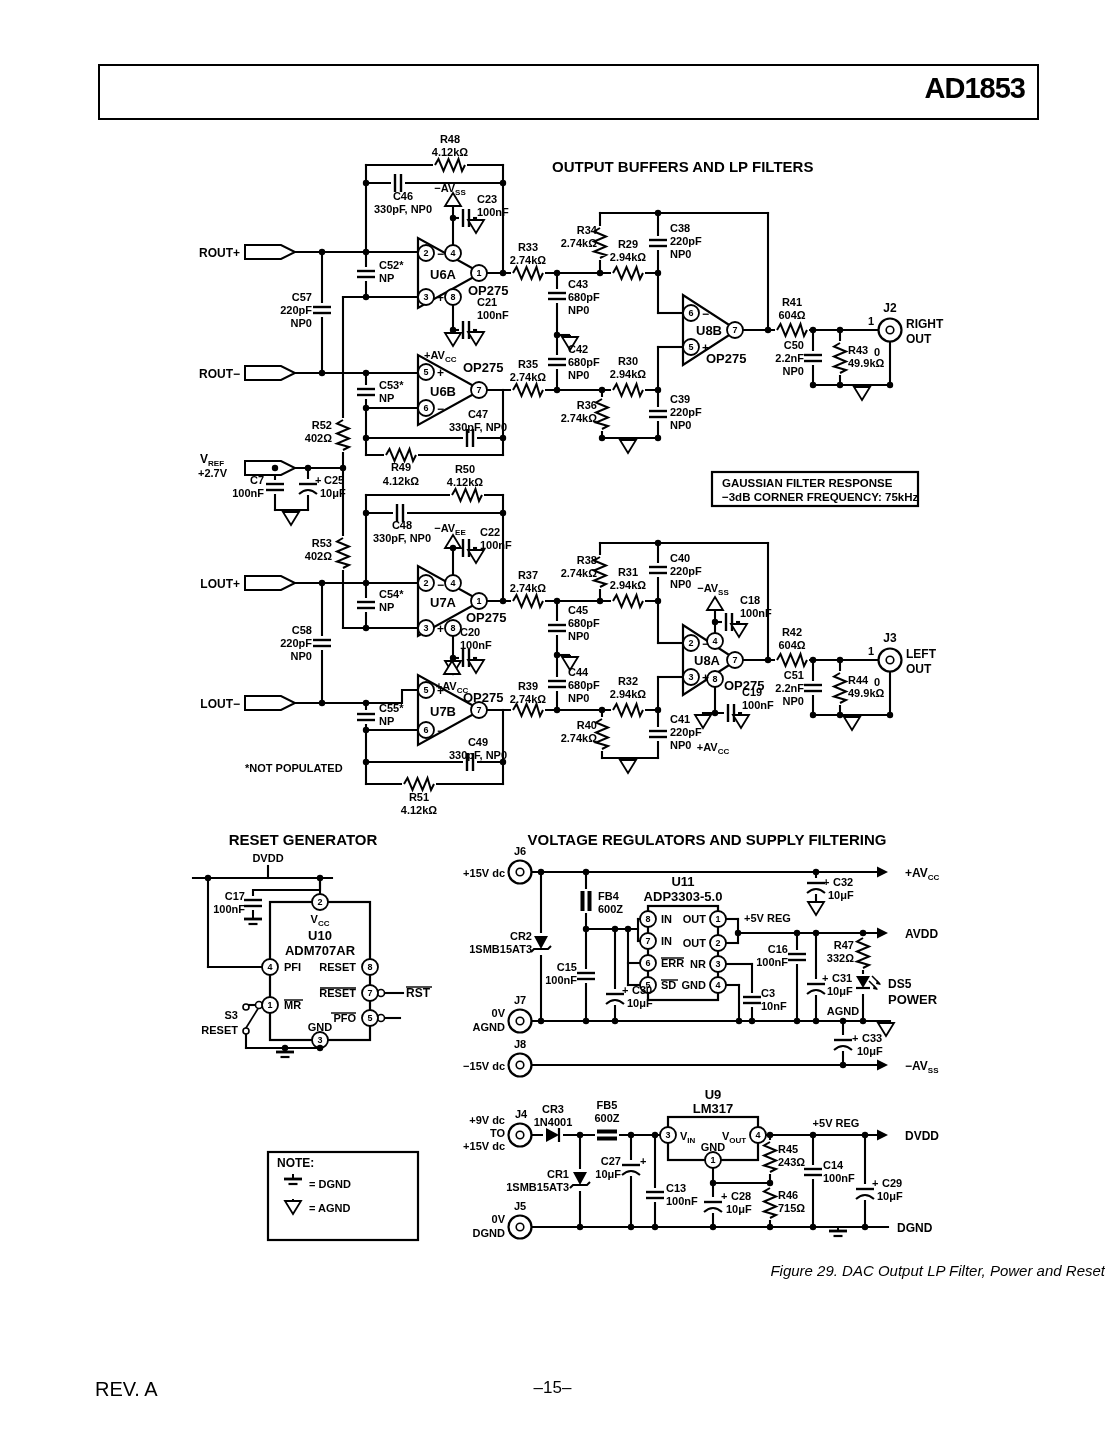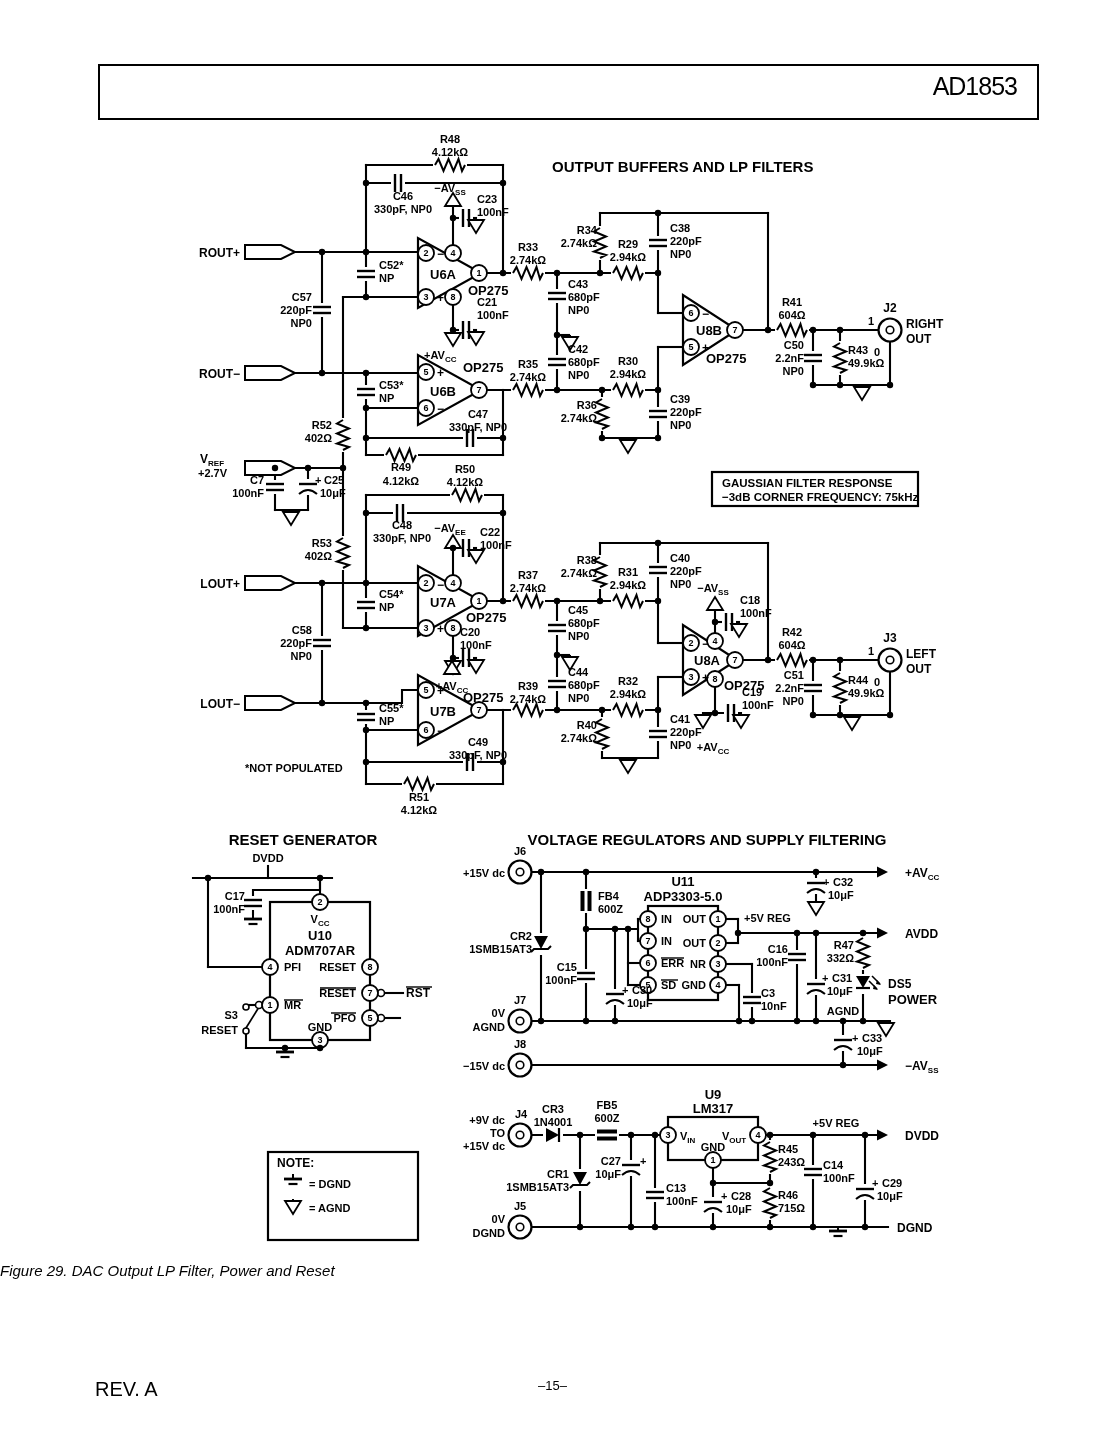--- a/index.html
+++ b/index.html
@@ -1,22 +1,22 @@
 <!DOCTYPE html>
 <html><head>
 <meta charset="utf-8">
 <style>
   html,body{margin:0;padding:0;background:#fff}
   body{width:1105px;height:1430px;position:relative;font-family:"Liberation Sans",sans-serif;color:#000}
   #hdrbox{position:absolute;left:98px;top:64px;width:937px;height:52px;border:2px solid #000}
-  #hdrbox .pn{position:absolute;right:20px;top:6px;font-weight:normal;font-size:25px;letter-spacing:-1px;font-family:"Liberation Sans",sans-serif}
+  #hdrbox .pn{position:absolute;right:12px;top:6px;font-weight:bold;font-size:29px;letter-spacing:-1px;font-family:"Liberation Sans",sans-serif}
   .absdiv{position:absolute;white-space:nowrap}
-  #caption{left:0;width:1105px;top:1262px;text-align:left;font-style:italic;font-size:15px}
+  #caption{left:0;width:1105px;top:1262px;text-align:right;font-style:italic;font-size:15px}
   #rev{left:95px;top:1378px;font-size:20px}
-  #pageno{left:0;width:1105px;top:1378px;text-align:center;font-size:13px}
+  #pageno{left:0;width:1105px;top:1378px;text-align:center;font-size:17px}
   svg{position:absolute;left:0;top:0}
   svg text{fill:#000;font-family:"Liberation Sans",sans-serif}
   .w line,.w polyline{stroke:#000;stroke-width:2.1;fill:none;stroke-linecap:square}
   .w .thin{stroke-width:1.7}
   .box{fill:none;stroke:#000;stroke-width:2.2}
   .oa{fill:#fff;stroke:#000;stroke-width:2.2}
   .t{font-size:11px;font-weight:bold}
   .t12{font-size:12px;font-weight:bold}
   .t13{font-size:13px;font-weight:bold}
   .tt{font-size:15px;font-weight:bold}

